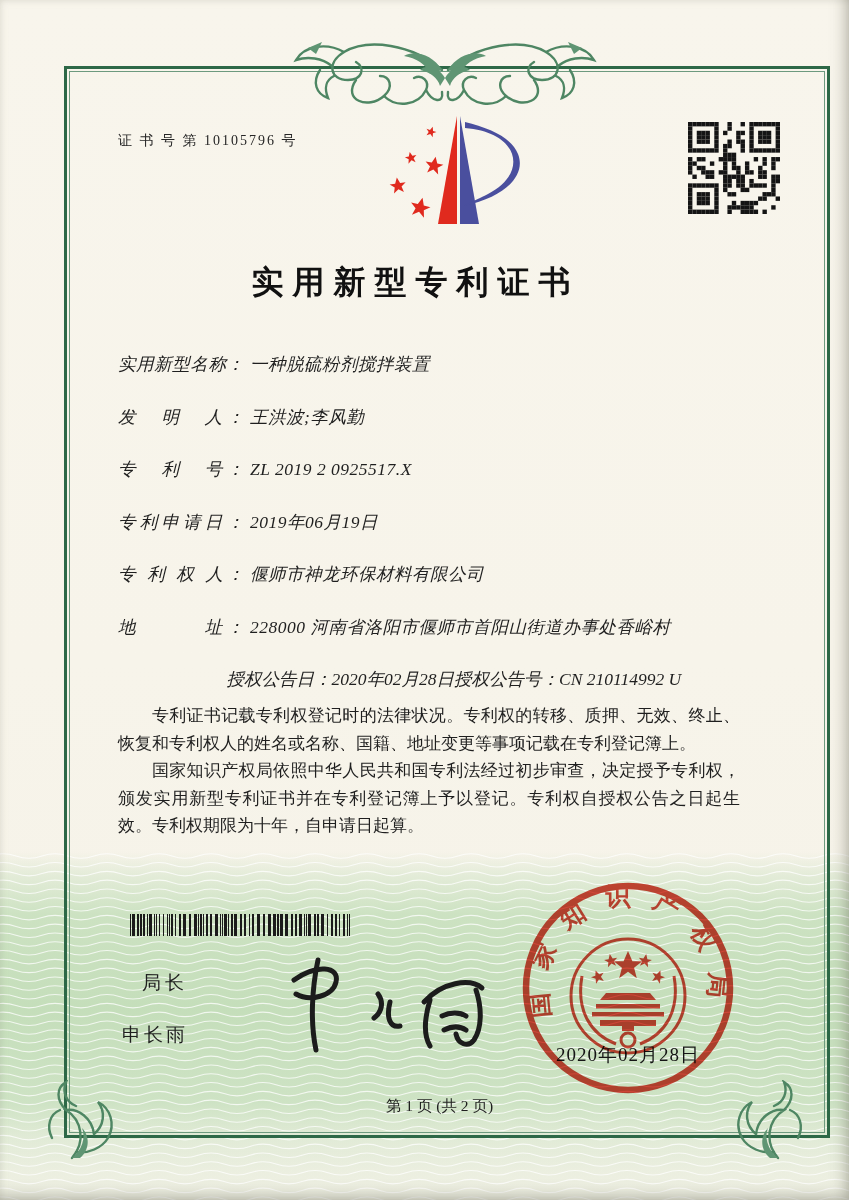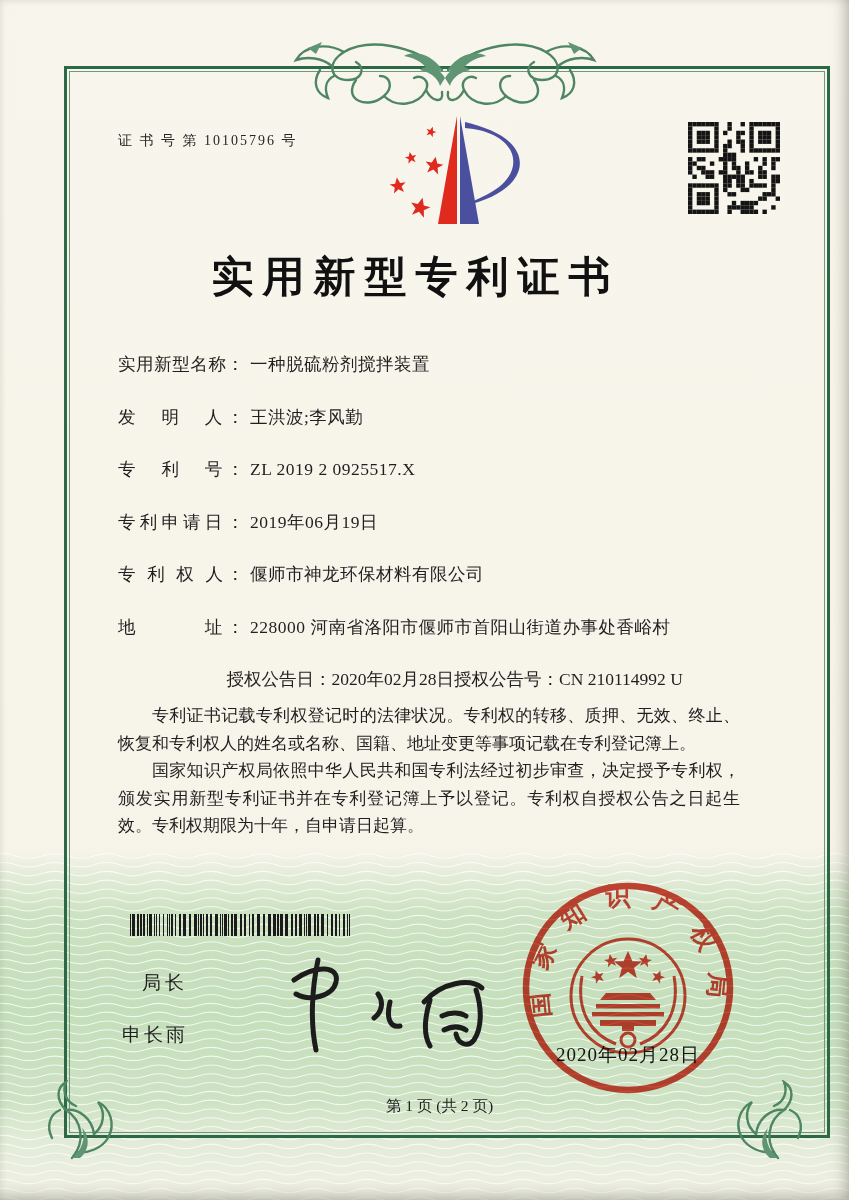--- a/index.html
+++ b/index.html
@@ -24,25 +24,25 @@
   #waves{position:absolute;left:0;top:0;width:100%;height:100%;}
   
   .frame-outer{position:absolute;left:64px;top:66px;width:760px;height:1066px;
     border:3px solid #2d6847;z-index:2;}
   .frame-inner{position:absolute;inset:2px;border:1px solid #6d9a7f;}
   .flourish{position:absolute;z-index:3;}
   
   .cert-no{position:absolute;left:118px;top:132px;font-size:14px;letter-spacing:2px;color:#262626;z-index:5;}
   .logo{position:absolute;left:368px;top:110px;z-index:5;}
   .qr{position:absolute;left:688px;top:122px;z-index:5;}
-  .title{position:absolute;left:0;top:249px;width:831px;text-align:center;
-    font-size:42px;font-weight:bold;letter-spacing:9px;color:#111;z-index:5;}
+  .title{position:absolute;left:0;top:261px;width:831px;text-align:center;
+    font-size:32px;font-weight:bold;letter-spacing:9px;color:#111;z-index:5;}
   
   .fields{position:absolute;left:118px;top:352px;width:630px;z-index:5;font-size:17.5px;}
-  .frow{height:26px;margin-bottom:26.5px;white-space:nowrap;}
+  .frow{height:26px;margin-bottom:26.5px;white-space:nowrap;font-style:italic;}
   .flabel{display:inline-block;width:126px;text-align:justify;text-align-last:justify;}
   .fvalue{margin-left:6px;letter-spacing:.5px;}
   .grant-row{display:flex;text-align:right;}
   .grant-left{width:336px;}
   
   .paras{position:absolute;left:118px;top:702px;width:622px;z-index:5;
     font-size:17px;line-height:27.5px;text-align:justify;}
   .paras p{margin:0;text-indent:2em;}
   
   .barcode{position:absolute;left:130px;top:914px;z-index:5;}

